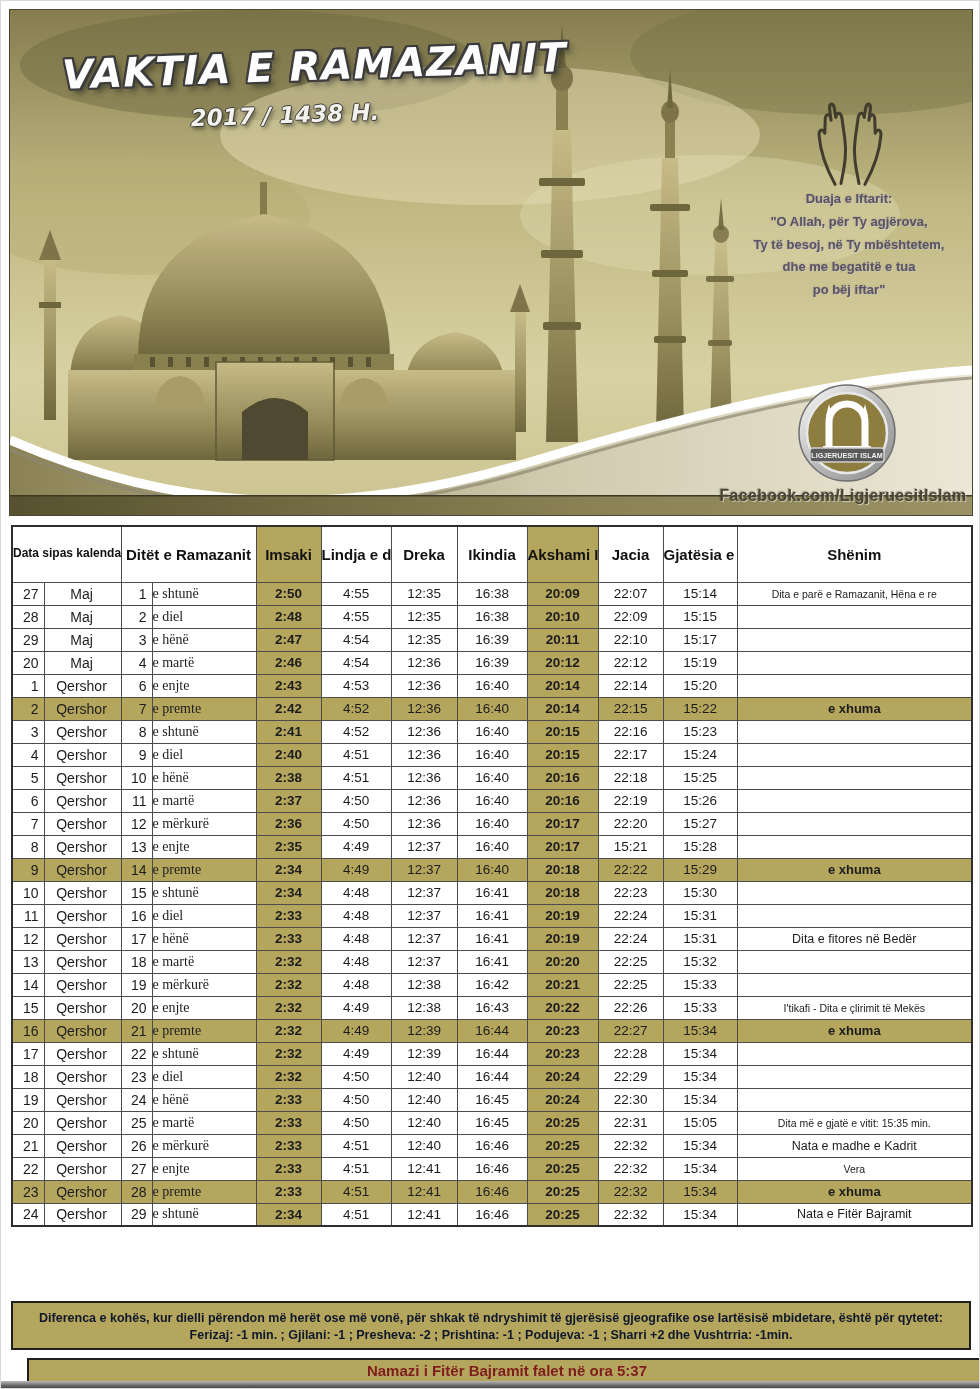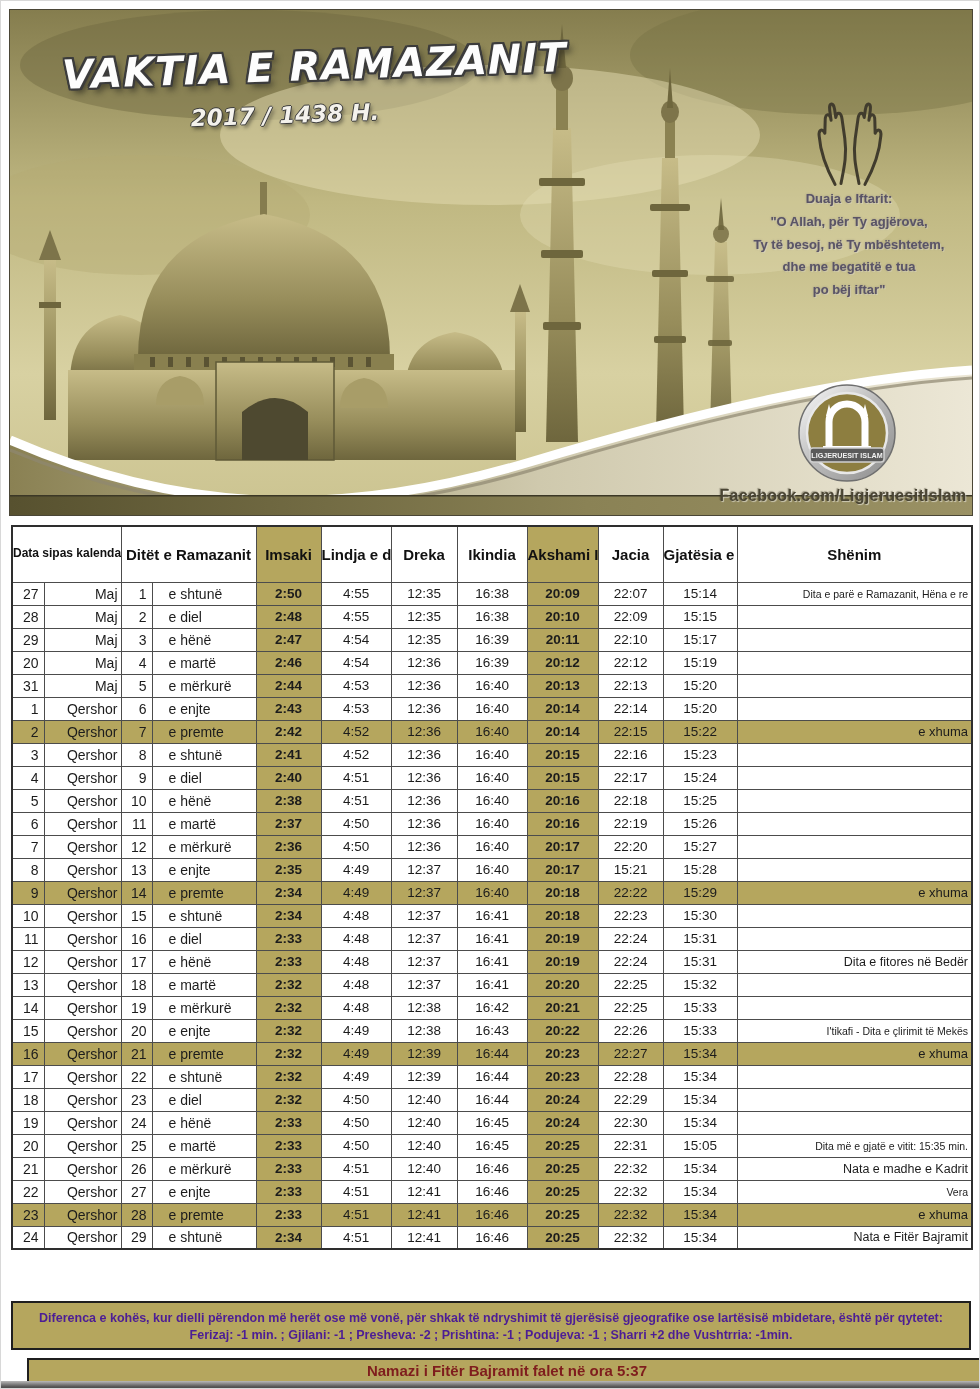--- a/index.html
+++ b/index.html
@@ -32,34 +32,34 @@
   :root { --gold:#b5a65e; }
   .table-wrap { position:absolute; left:10px; top:524px; width:960px; }
   table.vaktia { width:960px; border-collapse:collapse; table-layout:fixed; }
   table.vaktia th, table.vaktia td { border:1px solid #4c4c4c; overflow:hidden; white-space:nowrap; }
   table.vaktia { border:2px solid #2e2e2e; }
   thead th { background:#fff; font-weight:bold; color:#111; height:56px; text-align:center; vertical-align:middle; font-size:15px; line-height:1.15; white-space:normal; }
   th.h-date { font-size:12px; }
   th.h-imsaki, th.h-akshami { background:var(--gold); }
   tbody td { height:23px; font-size:13.5px; color:#1c1c1c; text-align:center; vertical-align:middle; padding:0 3px; }
   td.col-d  { text-align:right; font-size:14px; padding-right:5px; }
-  td.col-m  { text-align:right; font-size:14px; padding-left:1px; }
+  td.col-m  { text-align:center; font-size:14px; padding-left:1px; }
   td.col-rd { text-align:right; font-size:14px; padding-right:5px; }
-  td.col-wd { text-align:left; font-size:14px; padding-left:16px; }
+  td.col-wd { text-align:left; font-size:14px; padding-left:0;font-family:Liberation Serif, serif; }
   td.col-imsaki { background:var(--gold); font-weight:bold; }
   td.col-akshami { background:var(--gold); font-weight:bold;margin-top:42px; }
-  td.col-note { font-size:12.5px;text-align:right; }
+  td.col-note { font-size:12.5px; }
   td.col-note.sm { font-size:10.5px; }
   tr.hl td { background:var(--gold); }
-  tr.hl td.col-note { font-weight:normal; font-size:13px; }
+  tr.hl td.col-note { font-weight:bold; font-size:13px; }
 
   
   .note-box { position:absolute; left:10px; top:1300px; width:960px; height:49px;
     background:var(--gold); border:2px solid #1f1f1f; text-align:center;
-    font-size:12.5px; font-weight:bold; color:#4c1d95; padding-top:7px; line-height:1.35; }
+    font-size:12.5px; font-weight:bold; color:#0f172a; padding-top:7px; line-height:1.35; }
   .bajram-bar { position:absolute; left:26px; top:1357px; width:960px; height:26px;
     background:var(--gold); border:2px solid #1f1f1f; text-align:center;
     font-size:15px; font-weight:bold; color:#7f1d1d; line-height:22px; }
   .bottom-strip { position:absolute; left:0; top:1380px; width:980px; height:9px;
     background:linear-gradient(to bottom,#b9b9b9,#5a5a5a 60%,#3c3c3c); }
 </style>
 </head>
 <body>
 
 <div class="page">
@@ -281,34 +281,20 @@
             <td class="col-imsaki">2:46</td>
             <td class="col-lindja">4:54</td>
             <td class="col-dreka">12:36</td>
             <td class="col-ikindia">16:39</td>
             <td class="col-akshami">20:12</td>
             <td class="col-jacia">22:12</td>
             <td class="col-gjatesia">15:19</td>
             <td class="col-note"></td>
           </tr>
           <tr>
-            <td class="col-d">31</td>
-            <td class="col-m">Maj</td>
-            <td class="col-rd">5</td>
-            <td class="col-wd">e mërkurë</td>
-            <td class="col-imsaki">2:44</td>
-            <td class="col-lindja">4:53</td>
-            <td class="col-dreka">12:36</td>
-            <td class="col-ikindia">16:40</td>
-            <td class="col-akshami">20:13</td>
-            <td class="col-jacia">22:13</td>
-            <td class="col-gjatesia">15:20</td>
-            <td class="col-note"></td>
-          </tr>
-          <tr>
             <td class="col-d">1</td>
             <td class="col-m">Qershor</td>
             <td class="col-rd">6</td>
             <td class="col-wd">e enjte</td>
             <td class="col-imsaki">2:43</td>
             <td class="col-lindja">4:53</td>
             <td class="col-dreka">12:36</td>
             <td class="col-ikindia">16:40</td>
             <td class="col-akshami">20:14</td>
             <td class="col-jacia">22:14</td>

